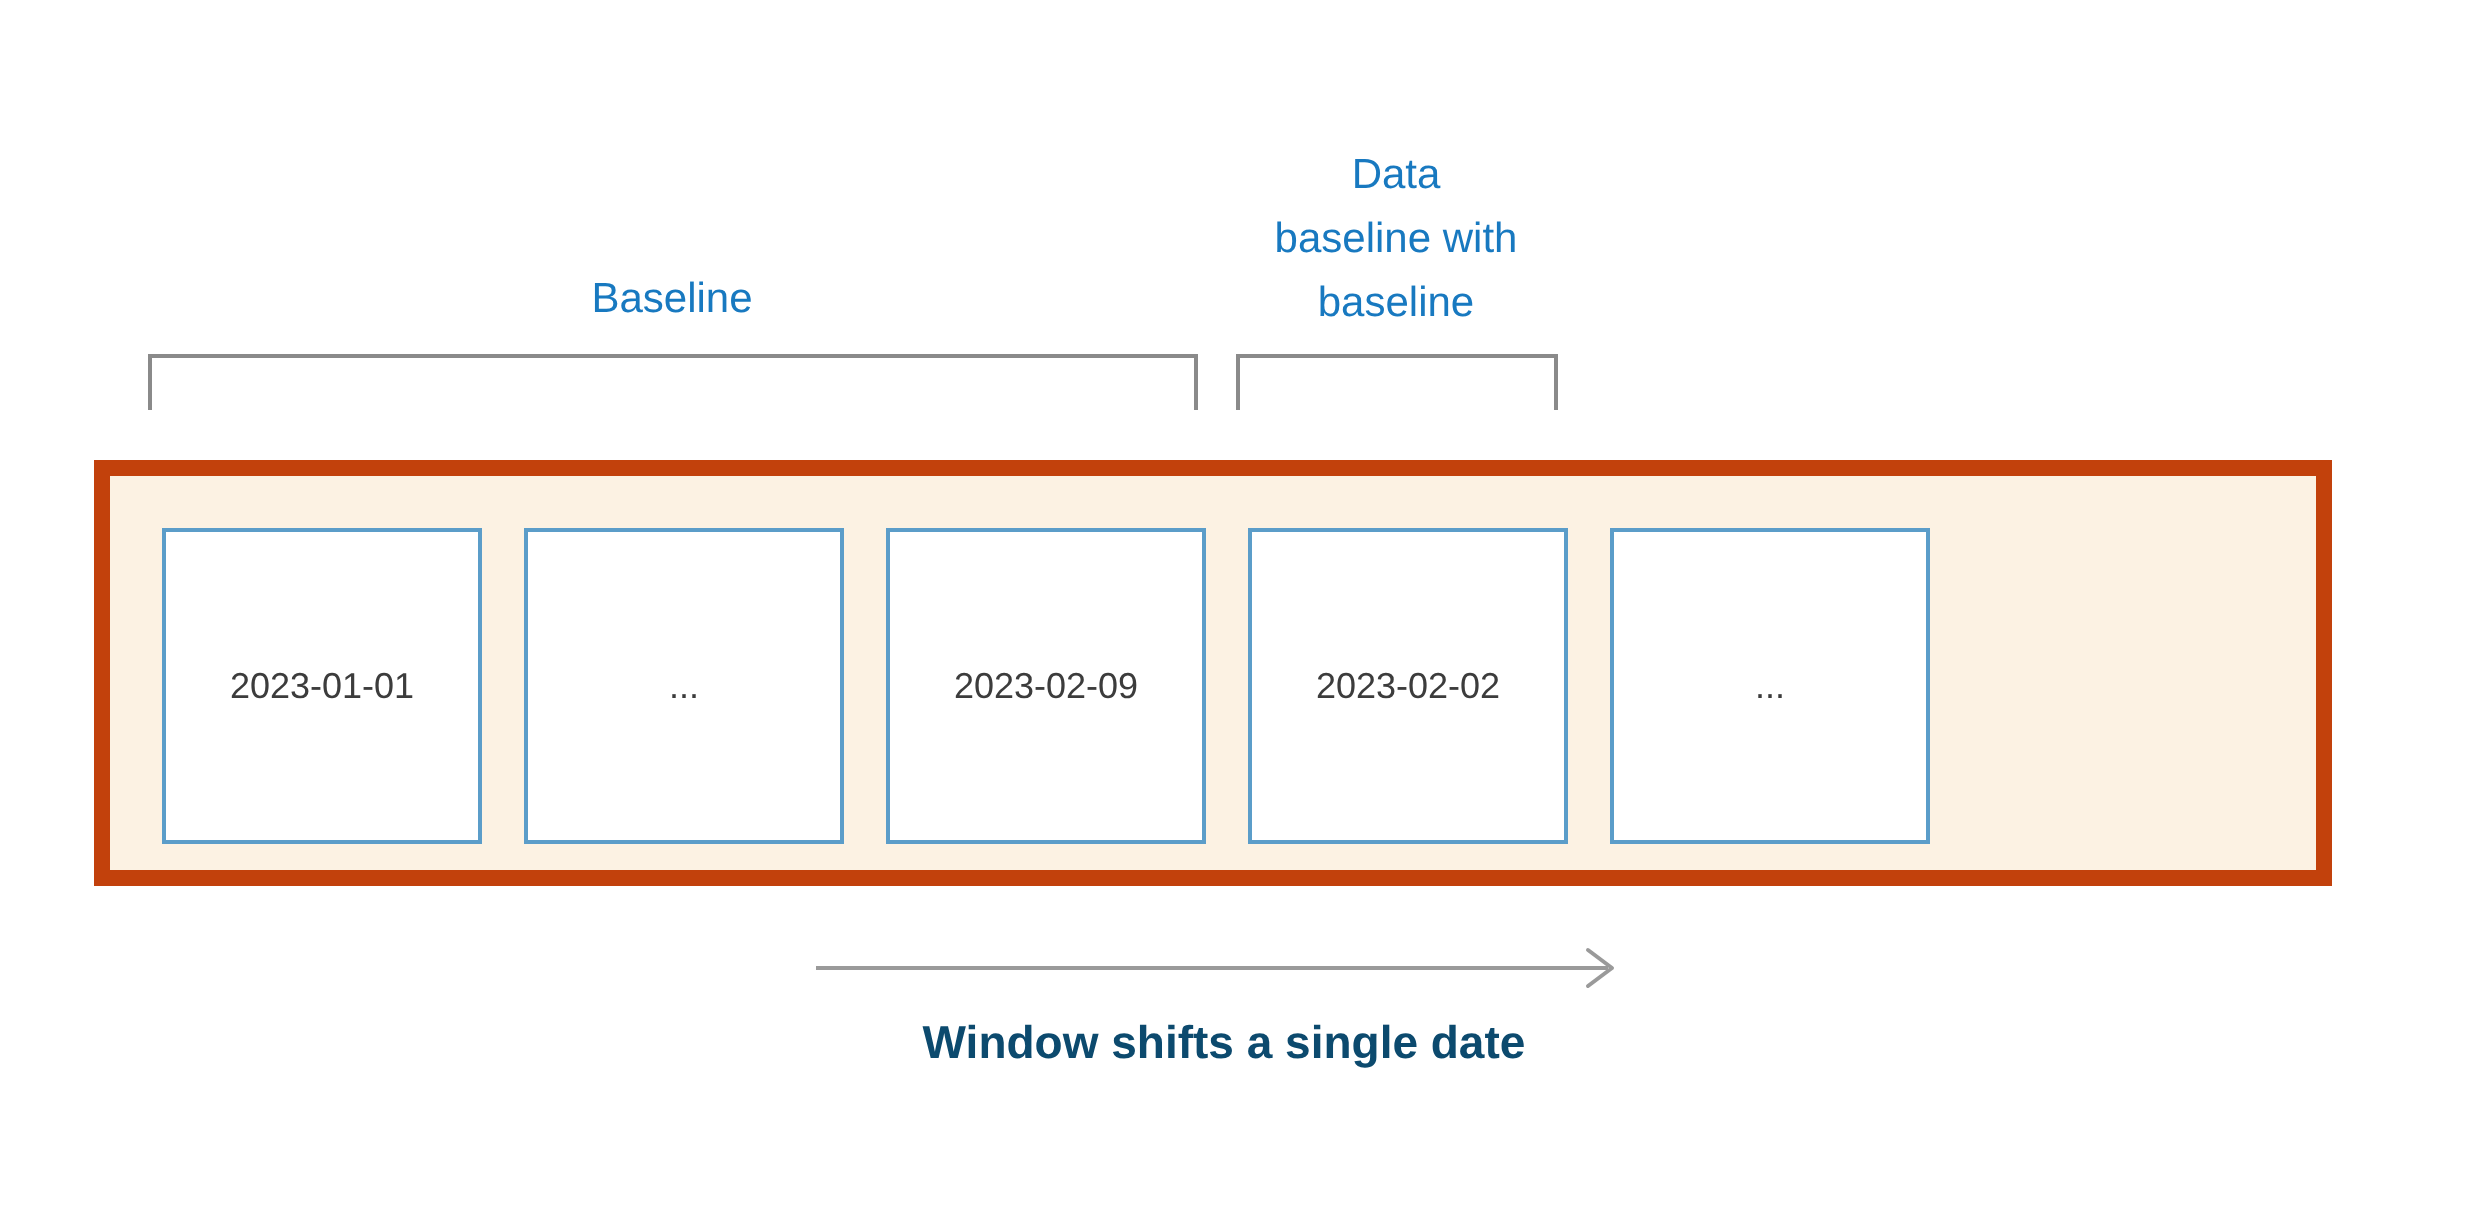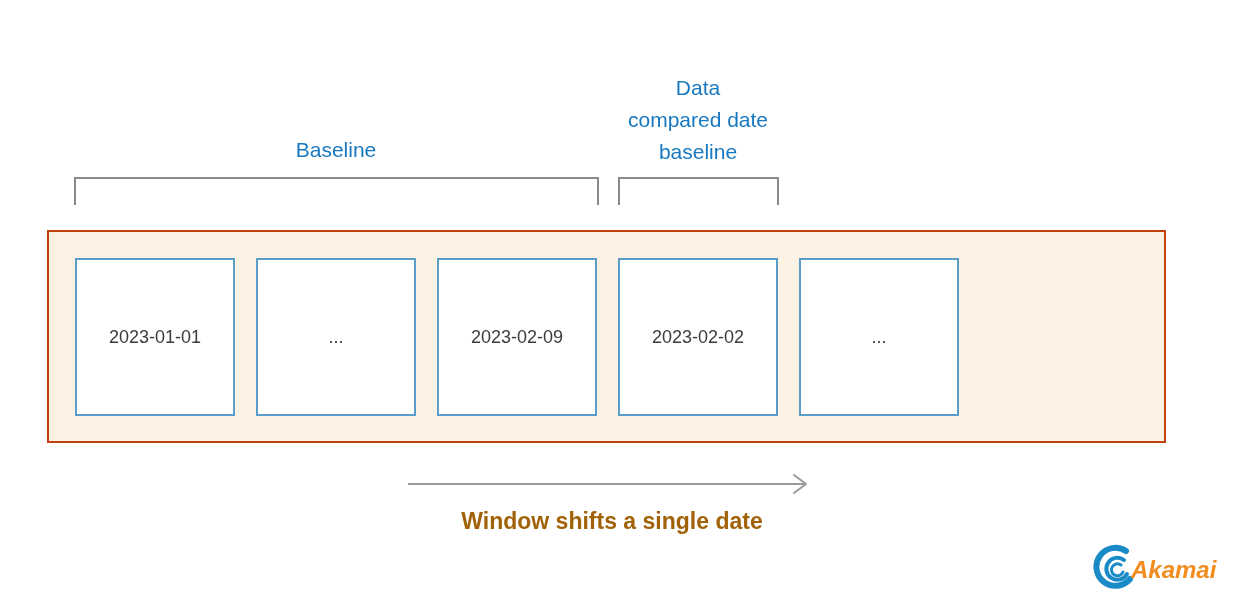--- a/index.html
+++ b/index.html
@@ -60,21 +60,21 @@
 
   
   .window {
     position: absolute;
     left: 47px;
     top: 230px;
     width: 1119px;
     height: 213px;
     box-sizing: border-box;
     background: #FCF2E3;
-    border: 2px solid #c2410c;
+    border: 8px solid #c2410c;
     display: flex;
     align-items: flex-start;
     padding: 26px 0 0 26px;
     gap: 21px;
   }
   .date-box {
     width: 160px;
     height: 158px;
     box-sizing: border-box;
     background: #ffffff;
@@ -92,42 +92,42 @@
     position: absolute;
     left: 408px;
     top: 472px;
   }
   .shift-label {
     position: absolute;
     left: 362px;
     top: 508px;
     width: 500px;
     text-align: center;
-    color: #a16207;
+    color: #0c4a6e;
     font-weight: bold;
     font-size: 23px;
   }
 
   
   .logo {
     position: absolute;
     left: 1093px;
     top: 544px;
     width: 124px;
     height: 48px;
   }
 </style>
 </head>
 <body>
 
 <div class="page">
 
   <div class="blue-label compared-label">
     <div>Data</div>
-    <div>compared date</div>
+    <div>baseline with</div>
     <div>baseline</div>
   </div>
 
   <div class="blue-label baseline-label">Baseline</div>
 
   <div class="bracket bracket-baseline"></div>
   <div class="bracket bracket-compared"></div>
 
   <div class="window">
     <div class="date-box">
@@ -147,22 +147,14 @@
     </div>
   </div>
 
   <svg class="shift-arrow" width="404" height="24" viewBox="0 0 404 24">
     <line x1="0" y1="12" x2="396" y2="12" stroke="#9A9A9A" stroke-width="2"></line>
     <polyline points="386,3 398,12 386,21" fill="none" stroke="#9A9A9A" stroke-width="2" stroke-linecap="round" stroke-linejoin="round"></polyline>
   </svg>
 
   <div class="shift-label">Window shifts a single date</div>
 
-  <div class="logo">
-    <svg width="124" height="48" viewBox="0 0 124 48">
-      <path d="M 33 7 A 19 19 0 1 0 37 35" fill="none" stroke="#1B8BC8" stroke-width="6" stroke-linecap="round"></path>
-      <path d="M 31 16 A 11 11 0 1 0 34 30" fill="none" stroke="#1B8BC8" stroke-width="4" stroke-linecap="round"></path>
-      <path d="M 28 21 A 6 6 0 1 0 30 28" fill="none" stroke="#1B8BC8" stroke-width="3" stroke-linecap="round"></path>
-      <text x="38" y="34" font-family="Liberation Sans, sans-serif" font-size="24" font-weight="bold" font-style="italic" fill="#F28C1E">Akamai</text>
-    </svg>
-  </div>
 
 </div>
 
 </body></html>

